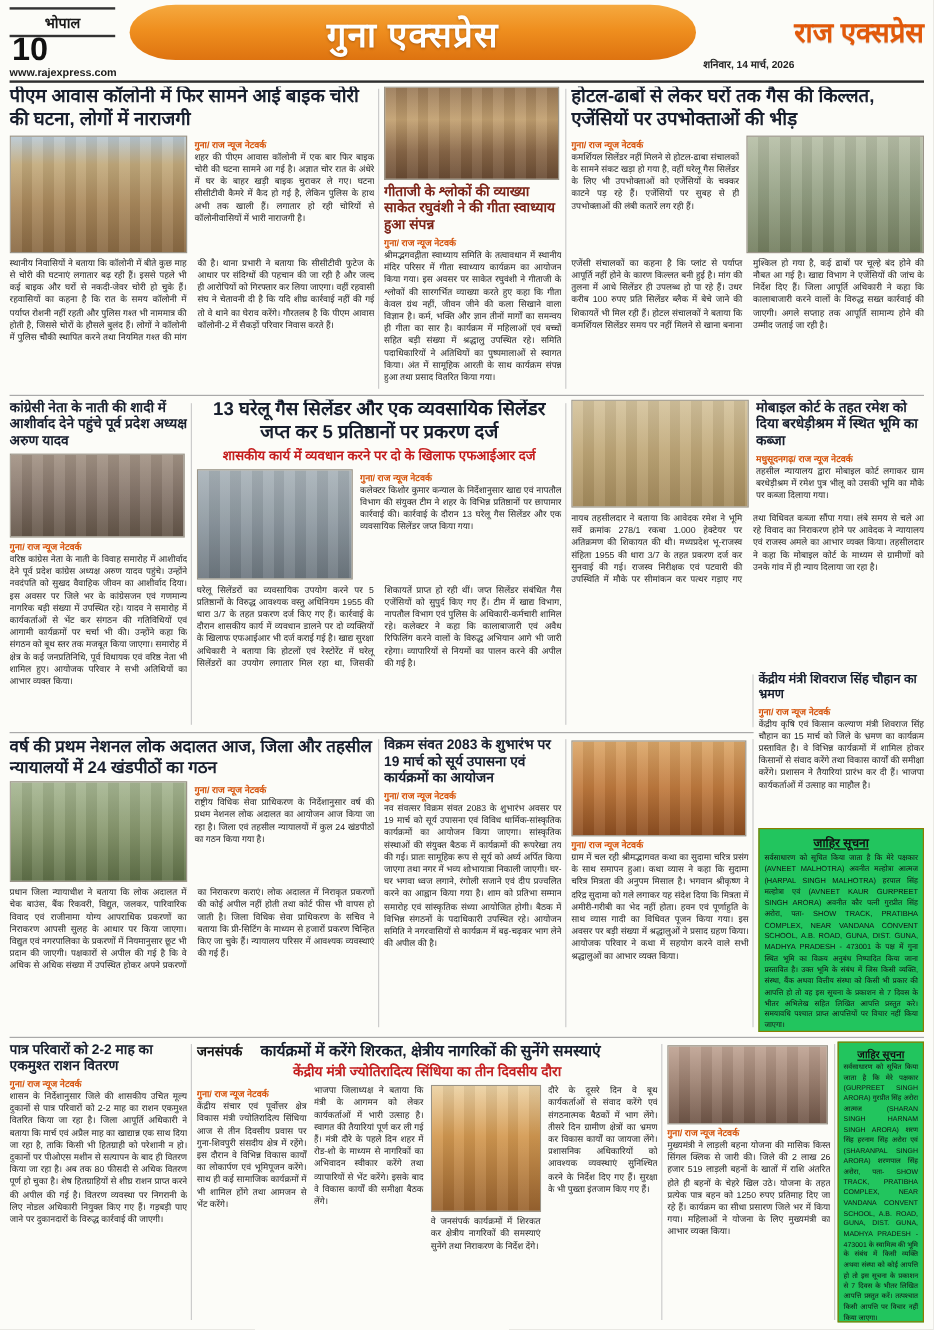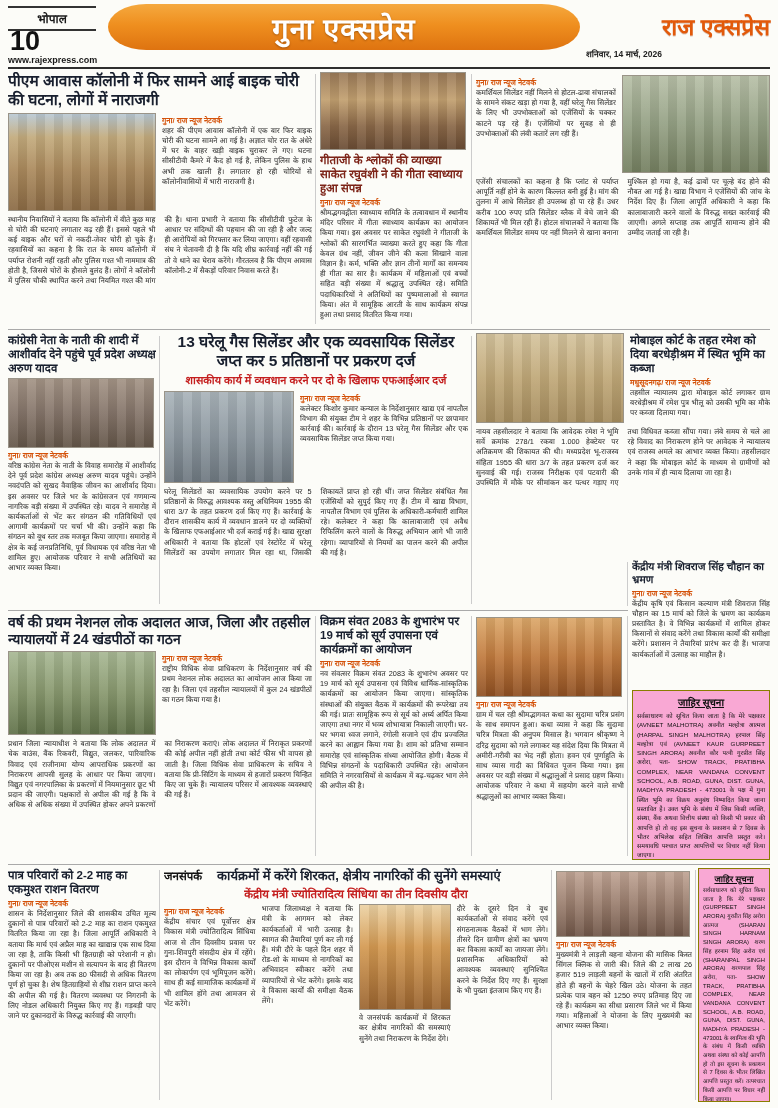--- a/index.html
+++ b/index.html
@@ -43,21 +43,21 @@
   .ph-crowd    { background:linear-gradient(180deg,#b8c0a8 0%,#98a488 45%,#747f60 100%); }
   .ph-land     { background:linear-gradient(180deg,#d5c49e 0%,#c0a878 50%,#a58c5e 100%); }
   .ph-group    { background:linear-gradient(180deg,#a49486 0%,#85756a 50%,#635548 100%); }
   .ph-cyl      { background:linear-gradient(180deg,#aab4ba 0%,#8d98a0 50%,#6e7880 100%); }
   .ph-court    { background:linear-gradient(180deg,#a8b894 0%,#88986e 50%,#5f7048 100%); }
   .ph-ritual   { background:linear-gradient(180deg,#dca86a 0%,#c07a3e 50%,#8e4f22 100%); }
   .ph-portrait { background:linear-gradient(180deg,#ecd2a4 0%,#d49a52 40%,#9a6430 100%); }
   .ph-women    { background:linear-gradient(180deg,#c0a494 0%,#9a7e6e 50%,#705648 100%); }
 
   
-  .notice { background:#f9a8d4; border:1px solid #8a7d00; padding:4px; }
+  .notice { background:#22c55e; border:1px solid #8a7d00; padding:4px; }
   .notice-title { text-align:center; font-weight:bold; font-size:10px; color:#111; margin-bottom:2px; text-decoration:underline; }
   .notice-body { font-size:6.2px; line-height:1.5; text-align:justify; color:#111; }
   .notice-narrow .notice-title { font-size:8.5px; }
   .notice-narrow .notice-body { font-size:5.8px; }
 </style>
 </head>
 <body>
 
 <div class="page">
 
@@ -82,20 +82,21 @@
   </section>
 
   <section class="block" style="left:320px;top:72px;width:148px;height:256px">
     <div class="ph ph-geeta" style="width:146px;height:78px"></div>
     <h2 class="hl hl-md hl-red" style="margin-top:3px">गीताजी के श्लोकों की व्याख्या साकेत रघुवंशी ने की गीता स्वाध्याय हुआ संपन्न</h2>
     <div class="byline">गुना/ राज न्यूज नेटवर्क</div>
     <p class="body-text" style="height:112px;overflow:hidden">श्रीमद्भगवद्गीता स्वाध्याय समिति के तत्वावधान में स्थानीय मंदिर परिसर में गीता स्वाध्याय कार्यक्रम का आयोजन किया गया। इस अवसर पर साकेत रघुवंशी ने गीताजी के श्लोकों की सारगर्भित व्याख्या करते हुए कहा कि गीता केवल ग्रंथ नहीं, जीवन जीने की कला सिखाने वाला विज्ञान है। कर्म, भक्ति और ज्ञान तीनों मार्गों का समन्वय ही गीता का सार है। कार्यक्रम में महिलाओं एवं बच्चों सहित बड़ी संख्या में श्रद्धालु उपस्थित रहे। समिति पदाधिकारियों ने अतिथियों का पुष्पमालाओं से स्वागत किया। अंत में सामूहिक आरती के साथ कार्यक्रम संपन्न हुआ तथा प्रसाद वितरित किया गया।</p>
   </section>
 
   <section class="block" style="left:476px;top:72px;width:294px;height:252px">
+    <h2 class="hl hl-xl">होटल-ढाबों से लेकर घरों तक गैस की किल्लत, एजेंसियों पर उपभोक्ताओं की भीड़</h2>
     <div class="row">
       <div class="txtcol">
         <div class="byline">गुना/ राज न्यूज नेटवर्क</div>
         <p class="body-text">कमर्शियल सिलेंडर नहीं मिलने से होटल-ढाबा संचालकों के सामने संकट खड़ा हो गया है, वहीं घरेलू गैस सिलेंडर के लिए भी उपभोक्ताओं को एजेंसियों के चक्कर काटने पड़ रहे हैं। एजेंसियों पर सुबह से ही उपभोक्ताओं की लंबी कतारें लग रही हैं।</p>
       </div>
       <div class="ph ph-crowd" style="width:148px;height:98px"></div>
     </div>
     <div class="body-text cols-2" style="height:102px;margin-top:4px">एजेंसी संचालकों का कहना है कि प्लांट से पर्याप्त आपूर्ति नहीं होने के कारण किल्लत बनी हुई है। मांग की तुलना में आधे सिलेंडर ही उपलब्ध हो पा रहे हैं। उधर करीब 100 रुपए प्रति सिलेंडर ब्लैक में बेचे जाने की शिकायतें भी मिल रही हैं। होटल संचालकों ने बताया कि कमर्शियल सिलेंडर समय पर नहीं मिलने से खाना बनाना मुश्किल हो गया है, कई ढाबों पर चूल्हे बंद होने की नौबत आ गई है। खाद्य विभाग ने एजेंसियों की जांच के निर्देश दिए हैं। जिला आपूर्ति अधिकारी ने कहा कि कालाबाजारी करने वालों के विरुद्ध सख्त कार्रवाई की जाएगी। अगले सप्ताह तक आपूर्ति सामान्य होने की उम्मीद जताई जा रही है।</div>
   </section>
 

